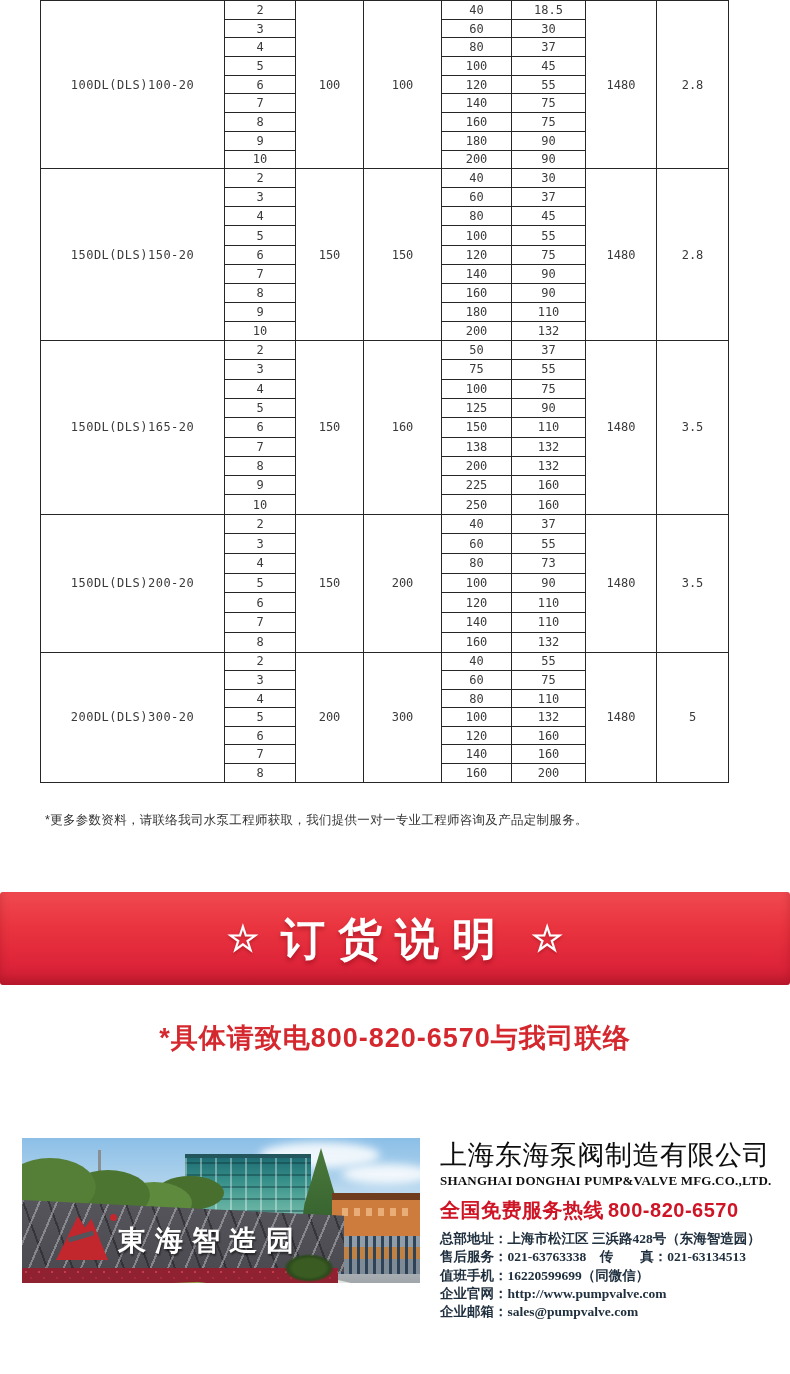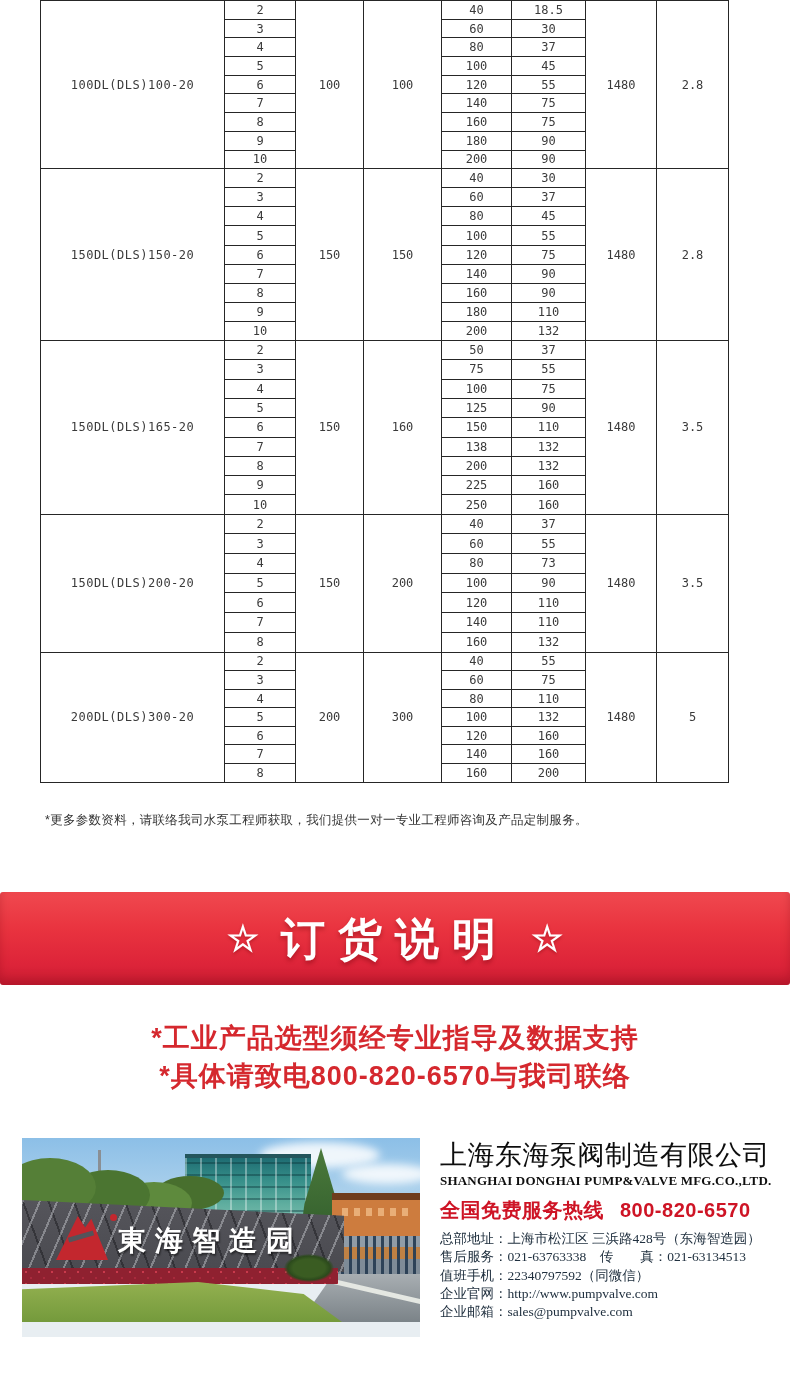--- a/index.html
+++ b/index.html
@@ -31,27 +31,27 @@
   
   .slogan{position:absolute;left:0;top:1019px;width:790px;text-align:center;
     color:#d5282e;font-weight:bold;font-size:27px;line-height:38px;letter-spacing:1px;}
 
   
   .company{position:absolute;left:440px;top:1140px;width:348px;}
   .cname{font-size:27px;font-weight:normal;color:#0d0d0d;letter-spacing:.5px;line-height:30px;}
   .ename{font-family:"Liberation Serif",serif;font-weight:bold;font-size:13px;color:#101010;
     letter-spacing:.2px;margin-top:3px;}
   .hotline{margin-top:8px;font-size:20px;font-weight:bold;color:#ce1425;letter-spacing:.5px;}
-  .hotline .num{margin-left:16px;}
+  .hotline .num{margin-left:4px;}
   .contacts{margin-top:6px;}
-  .contacts div{font-family:"Liberation Serif",serif;font-weight:normal;font-size:13.5px;
+  .contacts div{font-family:"Liberation Serif",serif;font-weight:bold;font-size:13.5px;
     color:#20303f;line-height:18.3px;white-space:nowrap;}
 
   
-  .photo{position:absolute;left:22px;top:1138px;width:398px;height:199px;overflow:hidden;
+  .photo{position:absolute;left:22px;top:1138px;width:398px;height:145px;overflow:hidden;
     background:linear-gradient(180deg,#8cbfe7 0%,#aed2ec 30%,#d9ebf7 52%,#eef5fa 62%,#e8eef2 70%);padding-left:32px;}
   .photo *{position:absolute;}
   .cloud{background:#fff;border-radius:50%;filter:blur(4px);opacity:.85;}
   .cloud.c1{left:238px;top:4px;width:120px;height:26px;}
   .cloud.c2{left:320px;top:26px;width:90px;height:20px;}
   .pole{left:76px;top:12px;width:3px;height:54px;background:#8a8f94;}
   .glass-bld{left:163px;top:16px;width:126px;height:70px;
     background:linear-gradient(180deg,#1e6c72 0%,#37908a 35%,#5fae9f 70%,#7cbcae 100%);
     border-top:4px solid #23555c;}
   .glass-bld::after{content:"";position:absolute;inset:0;
@@ -352,21 +352,20 @@
 
   <p class="footnote" data-name="table-footnote">*更多参数资料，请联络我司水泵工程师获取，我们提供一对一专业工程师咨询及产品定制服务。</p>
 
   <div class="banner" data-name="order-info-banner">
     <span class="star" data-name="star-left-icon">☆</span>
     <span class="title" data-name="banner-title">订货说明</span>
     <span class="star" data-name="star-right-icon">☆</span>
   </div>
 
   <div class="slogan" data-name="slogan-block">
-    <div data-name="slogan-line-1">*工业产品选型须经专业指导及数据支持</div>
     <div data-name="slogan-line-2">*具体请致电800-820-6570与我司联络</div>
   </div>
 
   <div class="photo" data-name="factory-photo">
     <div class="cloud c1" data-name="cloud-shape"></div>
     <div class="cloud c2" data-name="cloud-shape"></div>
     <div class="pole" data-name="lamp-pole"></div>
     <div class="glass-bld" data-name="glass-building"></div>
     <div class="trees-left" data-name="trees"></div>
     <div class="conifer" data-name="conifer-tree"></div>
@@ -387,19 +386,19 @@
 
   <div class="company" data-name="company-info">
     <div class="cname" data-name="company-name-cn">上海东海泵阀制造有限公司</div>
     <div class="ename" data-name="company-name-en">SHANGHAI DONGHAI PUMP&amp;VALVE MFG.CO.,LTD.</div>
     <div class="hotline" data-name="service-hotline">
       <span data-name="hotline-label">全国免费服务热线</span><span class="num" data-name="hotline-number">800-820-6570</span>
     </div>
     <div class="contacts" data-name="contact-lines">
         <div data-name="contact-line">总部地址：上海市松江区 三浜路428号（东海智造园）</div>
         <div data-name="contact-line">售后服务：021-63763338　传　　真：021-63134513</div>
-        <div data-name="contact-line">值班手机：22340797592（同微信）</div>
+        <div data-name="contact-line">值班手机：16220599699（同微信）</div>
         <div data-name="contact-line">企业官网：http://www.pumpvalve.com</div>
         <div data-name="contact-line">企业邮箱：sales@pumpvalve.com</div>
       </div>
   </div>
 
 </div>
 
 </body></html>

